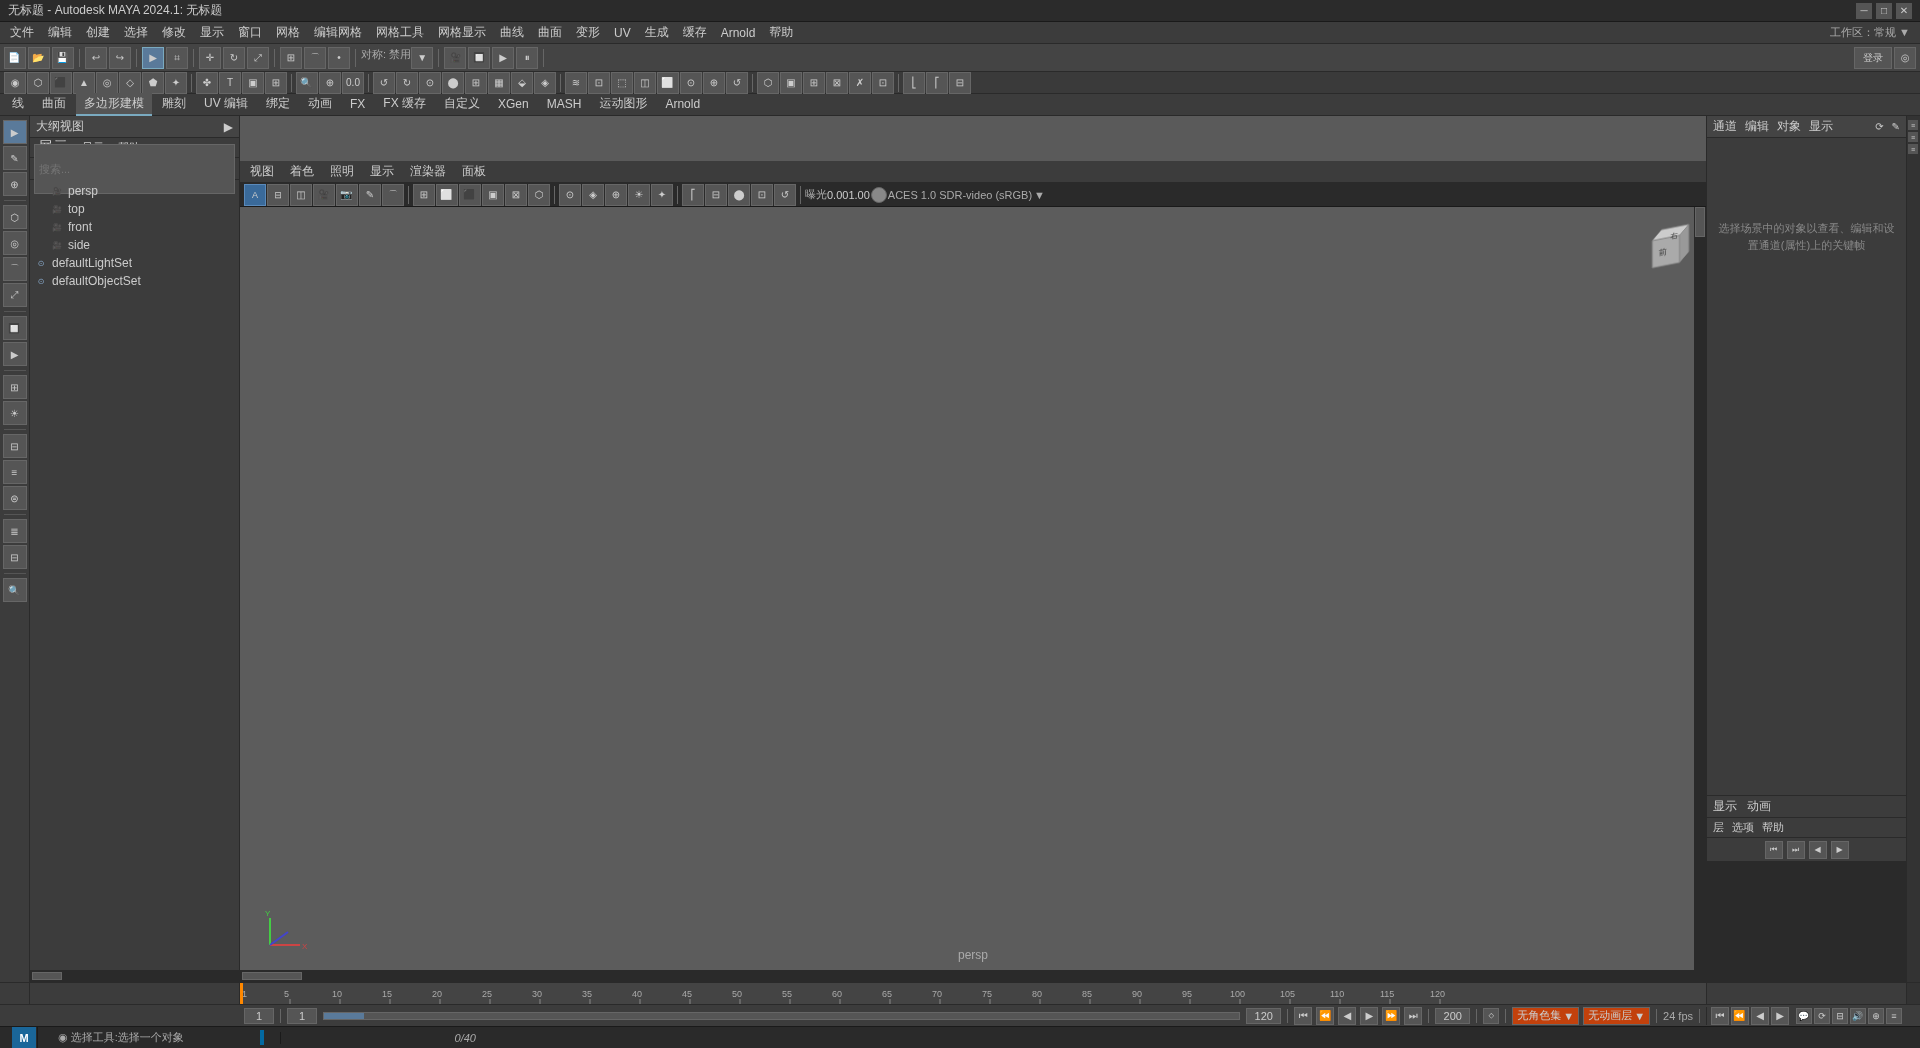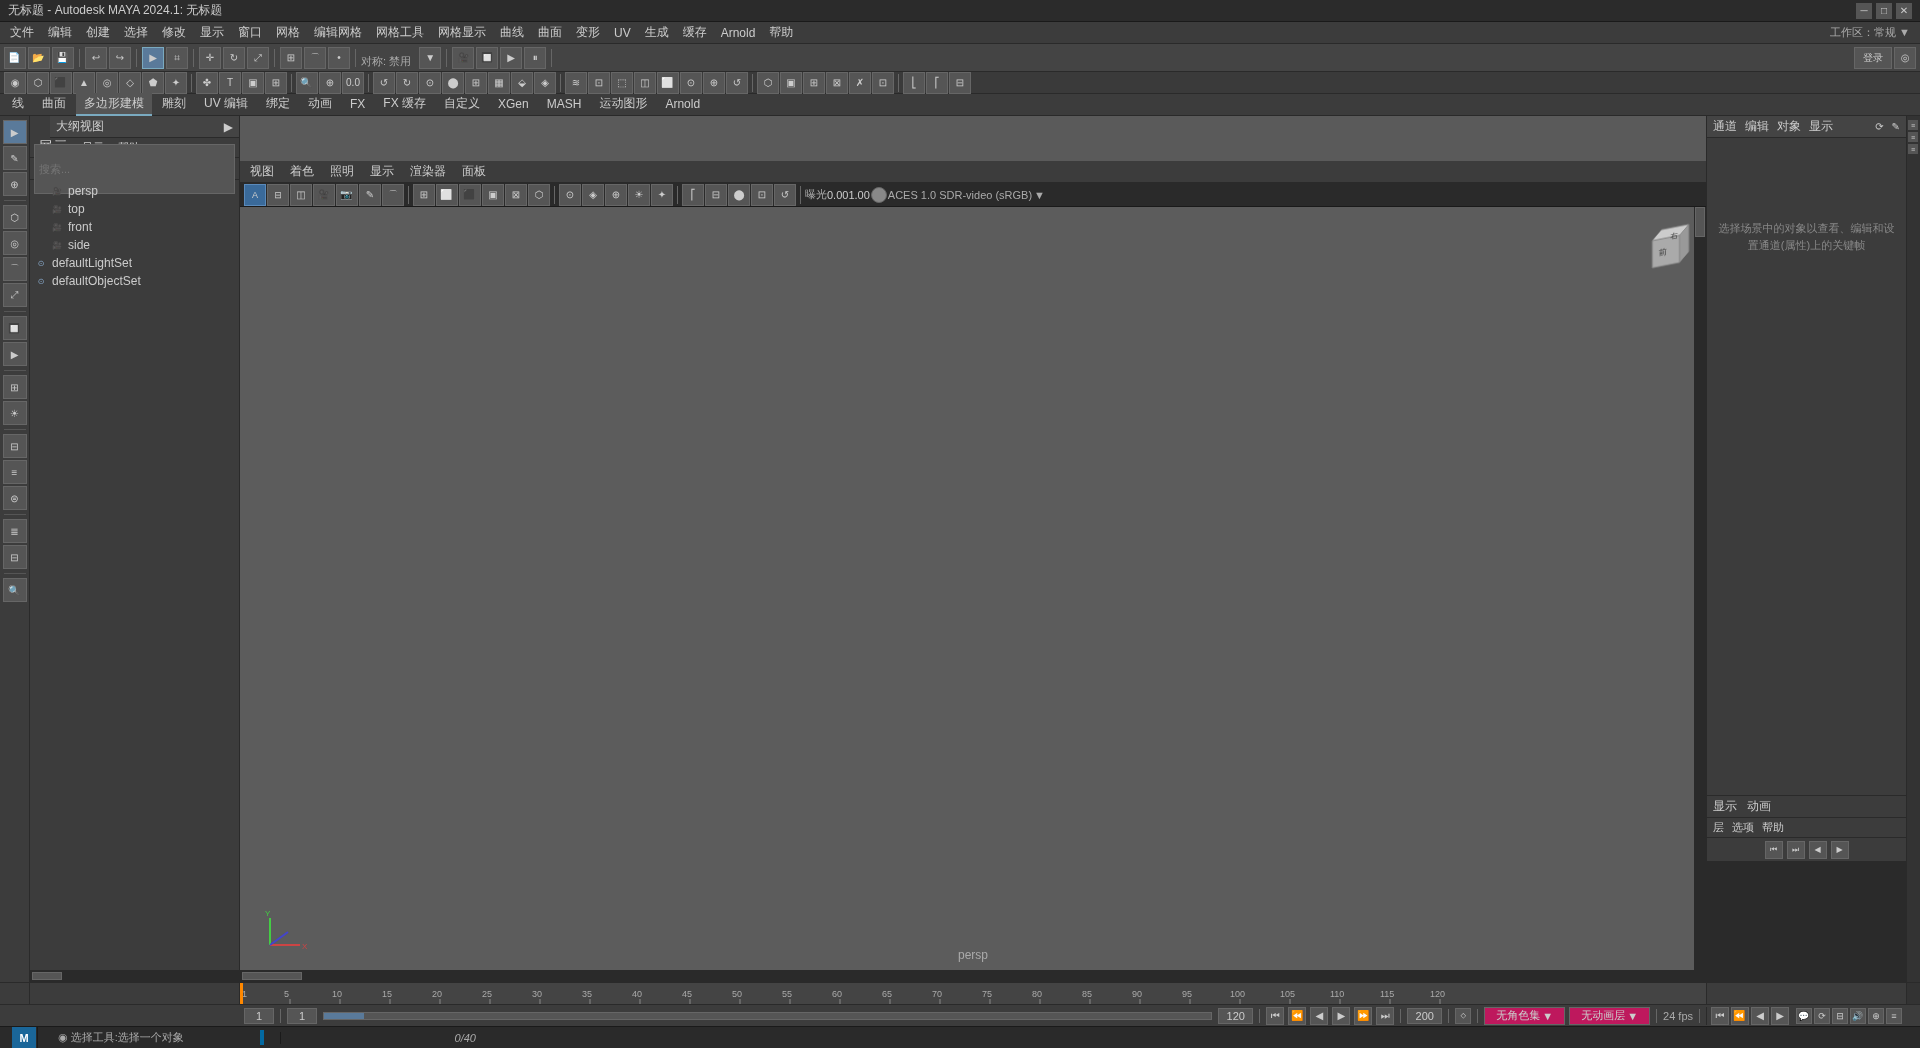--- a/index.html
+++ b/index.html
@@ -170,21 +170,20 @@
       flex-direction: column;
     }
     #outliner-header {
       height: 22px;
       background: #444;
       display: flex;
       align-items: center;
       justify-content: space-between;
       padding: 0 6px;
       border-bottom: 1px solid #2a2a2a;
-      margin-left: 20px;
     }
     #outliner-menu {
       height: 20px;
       background: #3c3c3c;
       display: flex;
       align-items: center;
       padding: 0 4px;
       gap: 6px;
       border-bottom: 1px solid #2a2a2a;
     }
@@ -480,25 +479,25 @@
 
     
     #far-right-strip {
       width: 14px;
       background: #333;
       border-left: 1px solid #2a2a2a;
     }
 
     .dropdown-btn {
       height: 18px;
-      background: #be185d;
+      background: #c2410c;
       border: 1px solid #666;
       color: #ccc;
       font-size: 11px;
-      padding: 0 11px;
+      padding: 0 4px;
       cursor: pointer;
       display: flex;
       align-items: center;
       gap: 2px;
       white-space: nowrap;
     }
   </style>
 </head>
 <body>
 
@@ -547,21 +546,21 @@
   <div class="toolbar-btn">⌗</div>
   <div class="toolbar-separator"></div>
   <div class="toolbar-btn">✛</div>
   <div class="toolbar-btn">↻</div>
   <div class="toolbar-btn">⤢</div>
   <div class="toolbar-separator"></div>
   <div class="toolbar-btn">⊞</div>
   <div class="toolbar-btn">⌒</div>
   <div class="toolbar-btn">•</div>
   <div class="toolbar-separator"></div>
-  <div style="display:flex;align-items:flex-end;gap:8px;">
+  <div style="display:flex;align-items:flex-start;gap:0;">
     <span class="small-label">对称: 禁用</span>
     <div class="toolbar-btn">▼</div>
   </div>
   <div class="toolbar-separator"></div>
   <div class="toolbar-btn">🎥</div>
   <div class="toolbar-btn">🔲</div>
   <div class="toolbar-btn">▶</div>
   <div class="toolbar-btn">⏸</div>
   <div class="toolbar-separator"></div>
   <div style="flex:1"></div>

